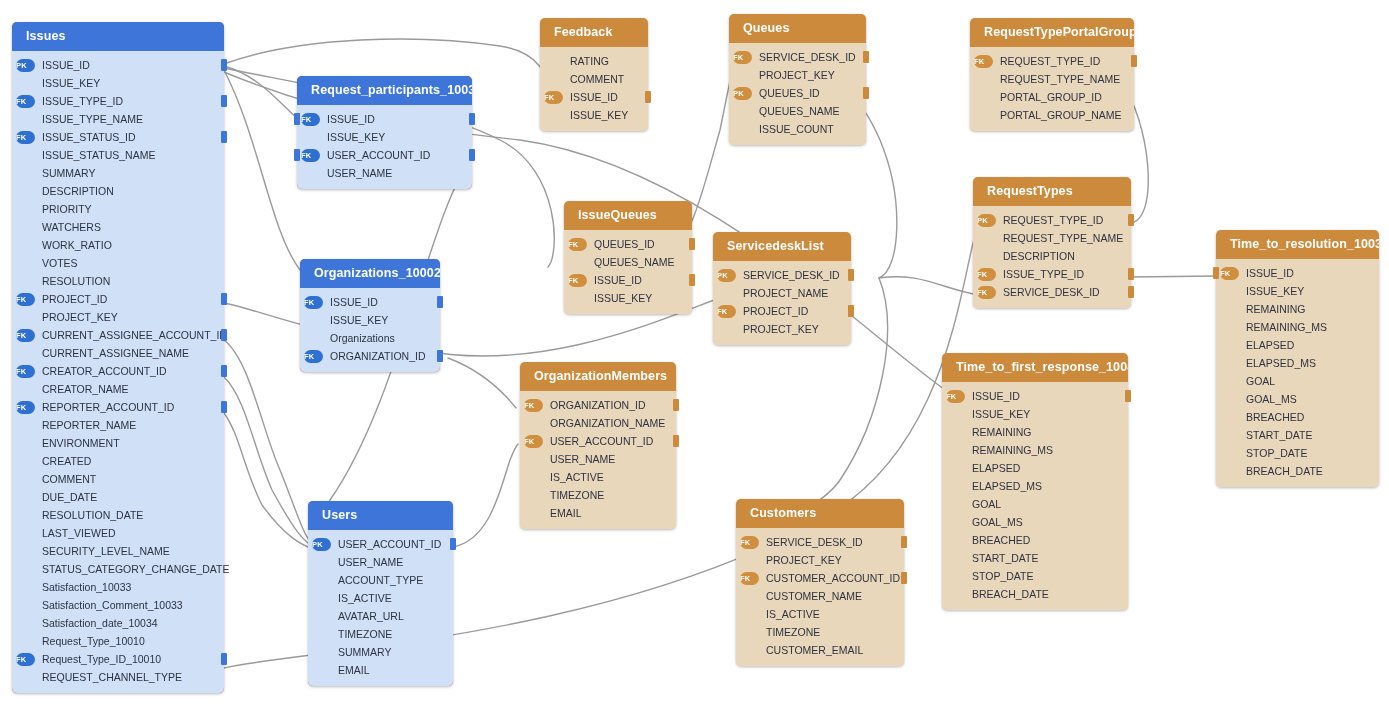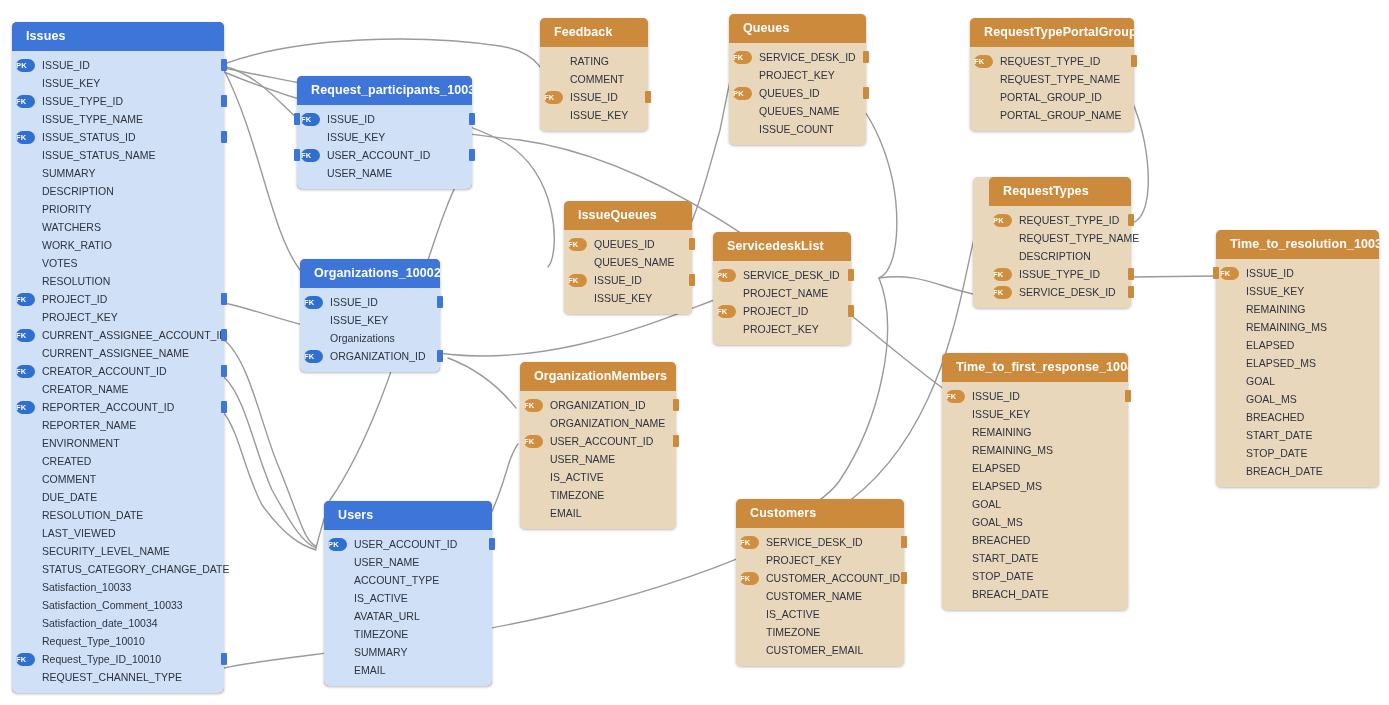--- a/index.html
+++ b/index.html
@@ -189,21 +189,21 @@
     </div>
     <div class="entity theme-blue" style="left: 300px; top: 259px; width: 140px;">
       <div class="entity-header">Organizations_10002</div>
       <div class="entity-body">
         <div class="field-row"><span class="key-badge">FK</span><span>ISSUE_ID</span><span class="port"></span></div>
         <div class="field-row"><span>ISSUE_KEY</span></div>
         <div class="field-row"><span>Organizations</span></div>
         <div class="field-row"><span class="key-badge">FK</span><span>ORGANIZATION_ID</span><span class="port"></span></div>
       </div>
     </div>
-    <div class="entity theme-blue" style="left: 324px; top: 501px; width: 168px;">
+    <div class="entity theme-blue" style="left: 308px; top: 501px; width: 145px;">
       <div class="entity-header">Users</div>
       <div class="entity-body">
         <div class="field-row"><span class="key-badge">PK</span><span>USER_ACCOUNT_ID</span><span class="port"></span></div>
         <div class="field-row"><span>USER_NAME</span></div>
         <div class="field-row"><span>ACCOUNT_TYPE</span></div>
         <div class="field-row"><span>IS_ACTIVE</span></div>
         <div class="field-row"><span>AVATAR_URL</span></div>
         <div class="field-row"><span>TIMEZONE</span></div>
         <div class="field-row"><span>SUMMARY</span></div>
         <div class="field-row"><span>EMAIL</span></div>
@@ -289,21 +289,21 @@
     </div>
     <div class="entity theme-orange" style="left: 970px; top: 18px; width: 164px;">
       <div class="entity-header">RequestTypePortalGroups</div>
       <div class="entity-body">
         <div class="field-row"><span class="key-badge">FK</span><span>REQUEST_TYPE_ID</span><span class="port"></span></div>
         <div class="field-row"><span>REQUEST_TYPE_NAME</span></div>
         <div class="field-row"><span>PORTAL_GROUP_ID</span></div>
         <div class="field-row"><span>PORTAL_GROUP_NAME</span></div>
       </div>
     </div>
-    <div class="entity theme-orange" style="left: 973px; top: 177px; width: 158px; padding-left: 16px;">
+    <div class="entity theme-orange" style="left: 973px; top: 177px; width: 158px;">
       <div class="entity-header">RequestTypes</div>
       <div class="entity-body">
         <div class="field-row"><span class="key-badge">PK</span><span>REQUEST_TYPE_ID</span><span class="port"></span></div>
         <div class="field-row"><span>REQUEST_TYPE_NAME</span></div>
         <div class="field-row"><span>DESCRIPTION</span></div>
         <div class="field-row"><span class="key-badge">FK</span><span>ISSUE_TYPE_ID</span><span class="port"></span></div>
         <div class="field-row"><span class="key-badge">FK</span><span>SERVICE_DESK_ID</span><span class="port"></span></div>
       </div>
     </div>
     <div class="entity theme-orange" style="left: 1216px; top: 230px; width: 163px;">

